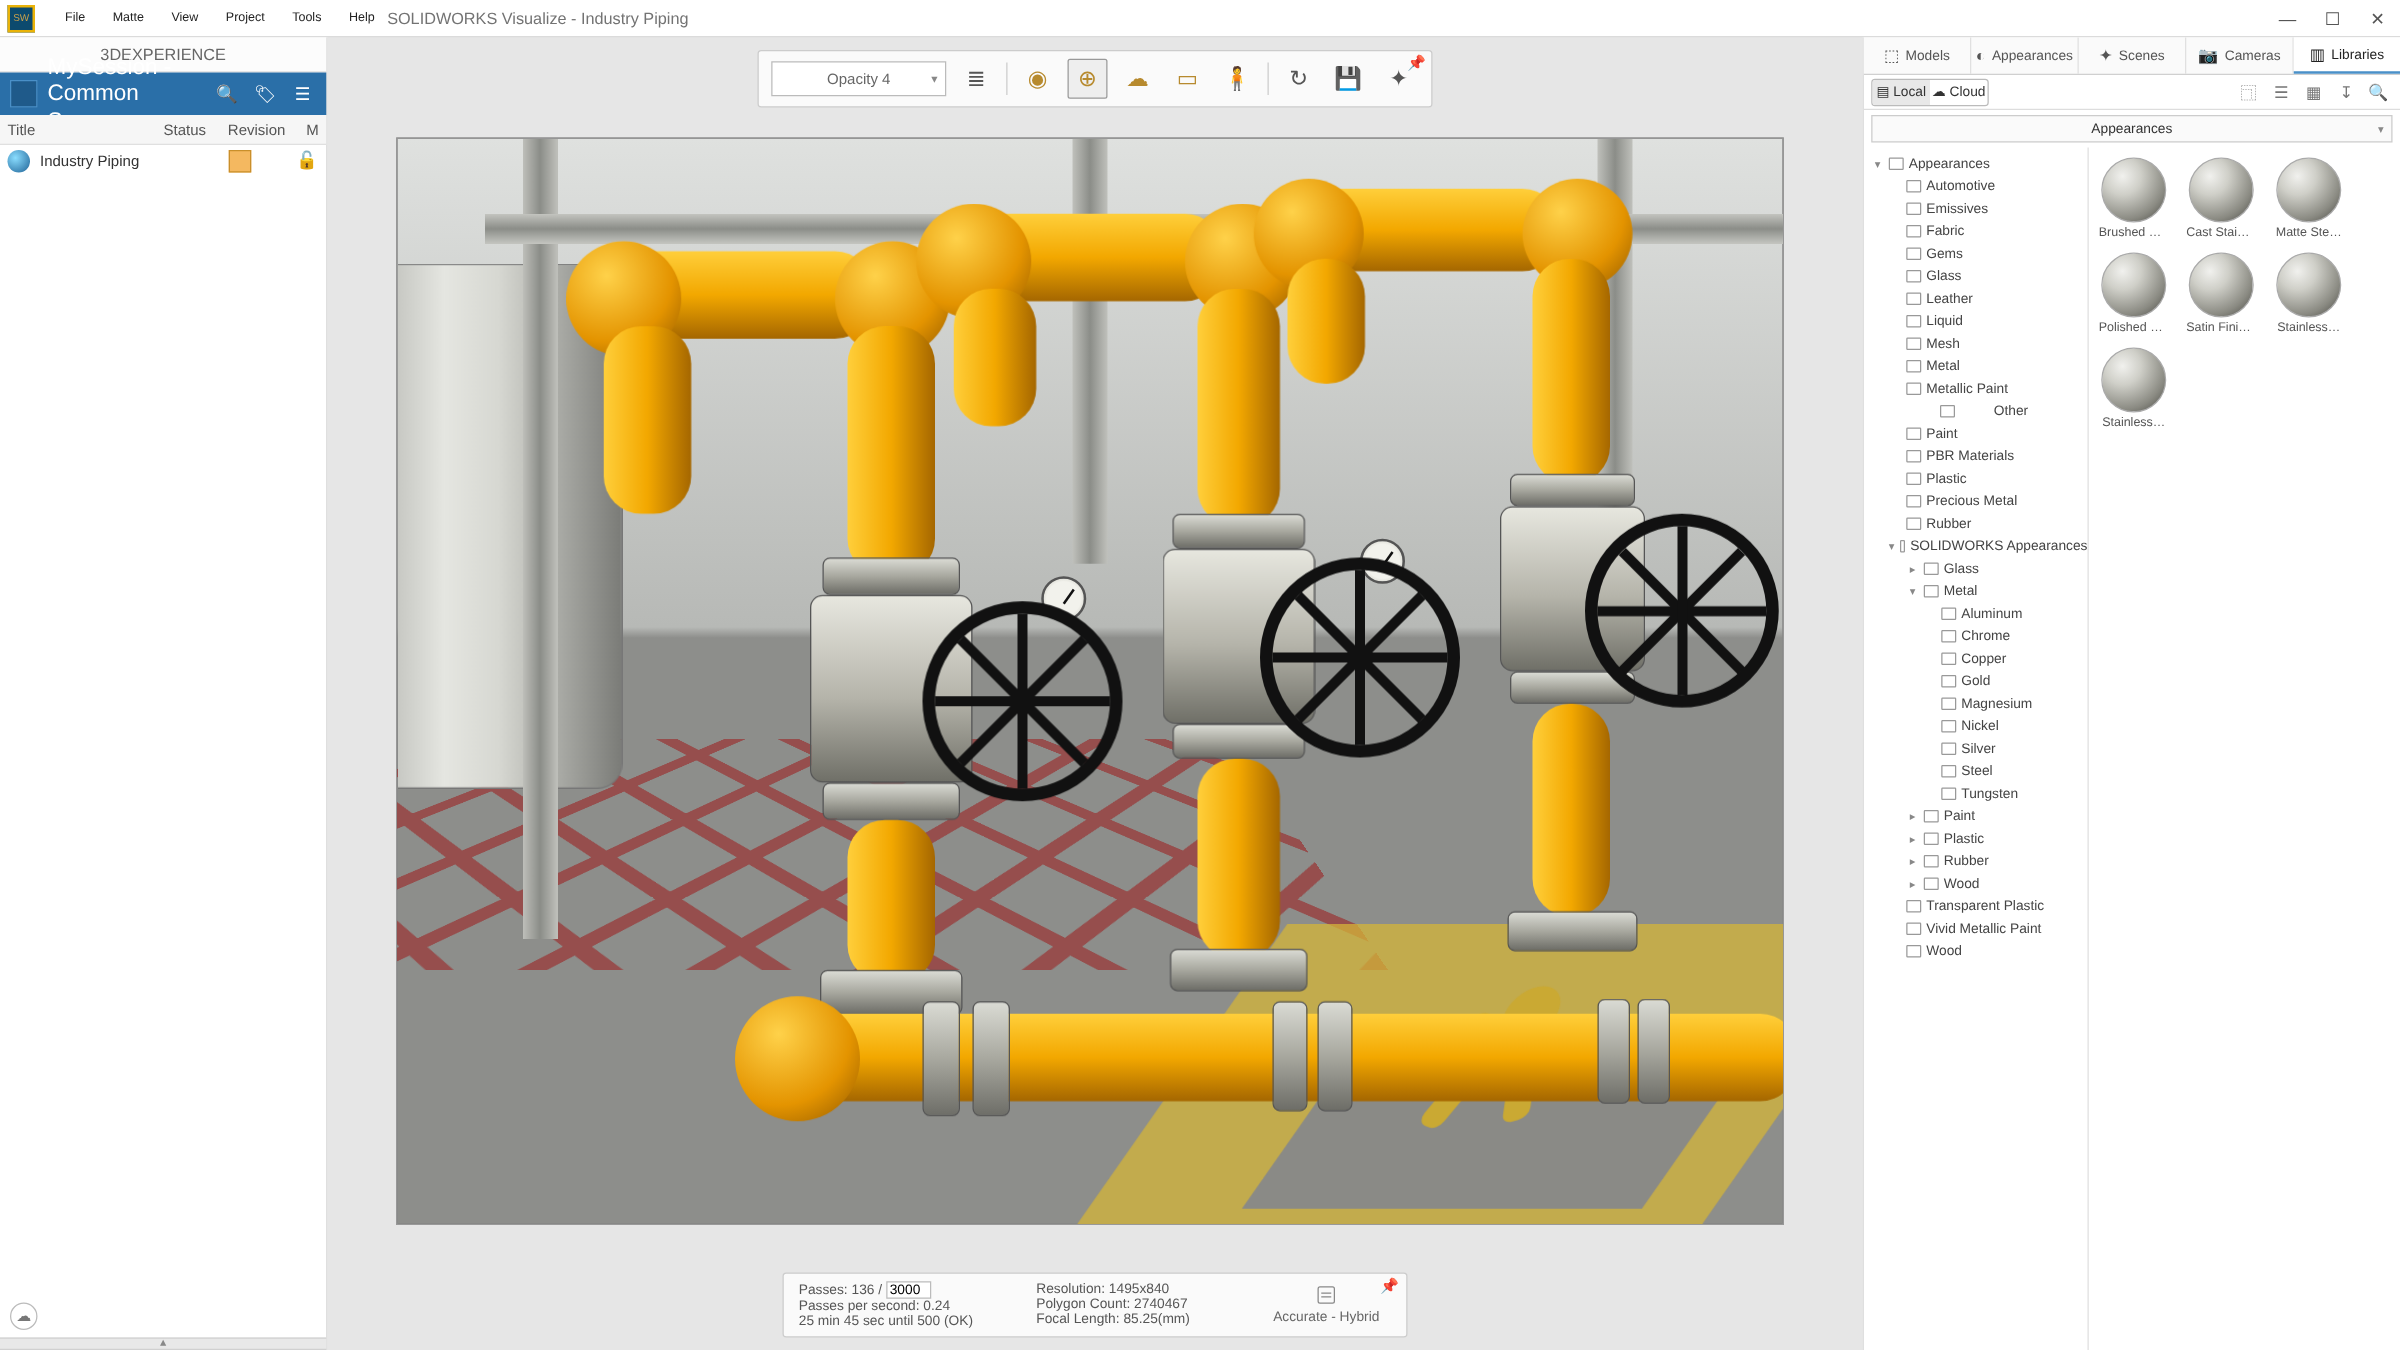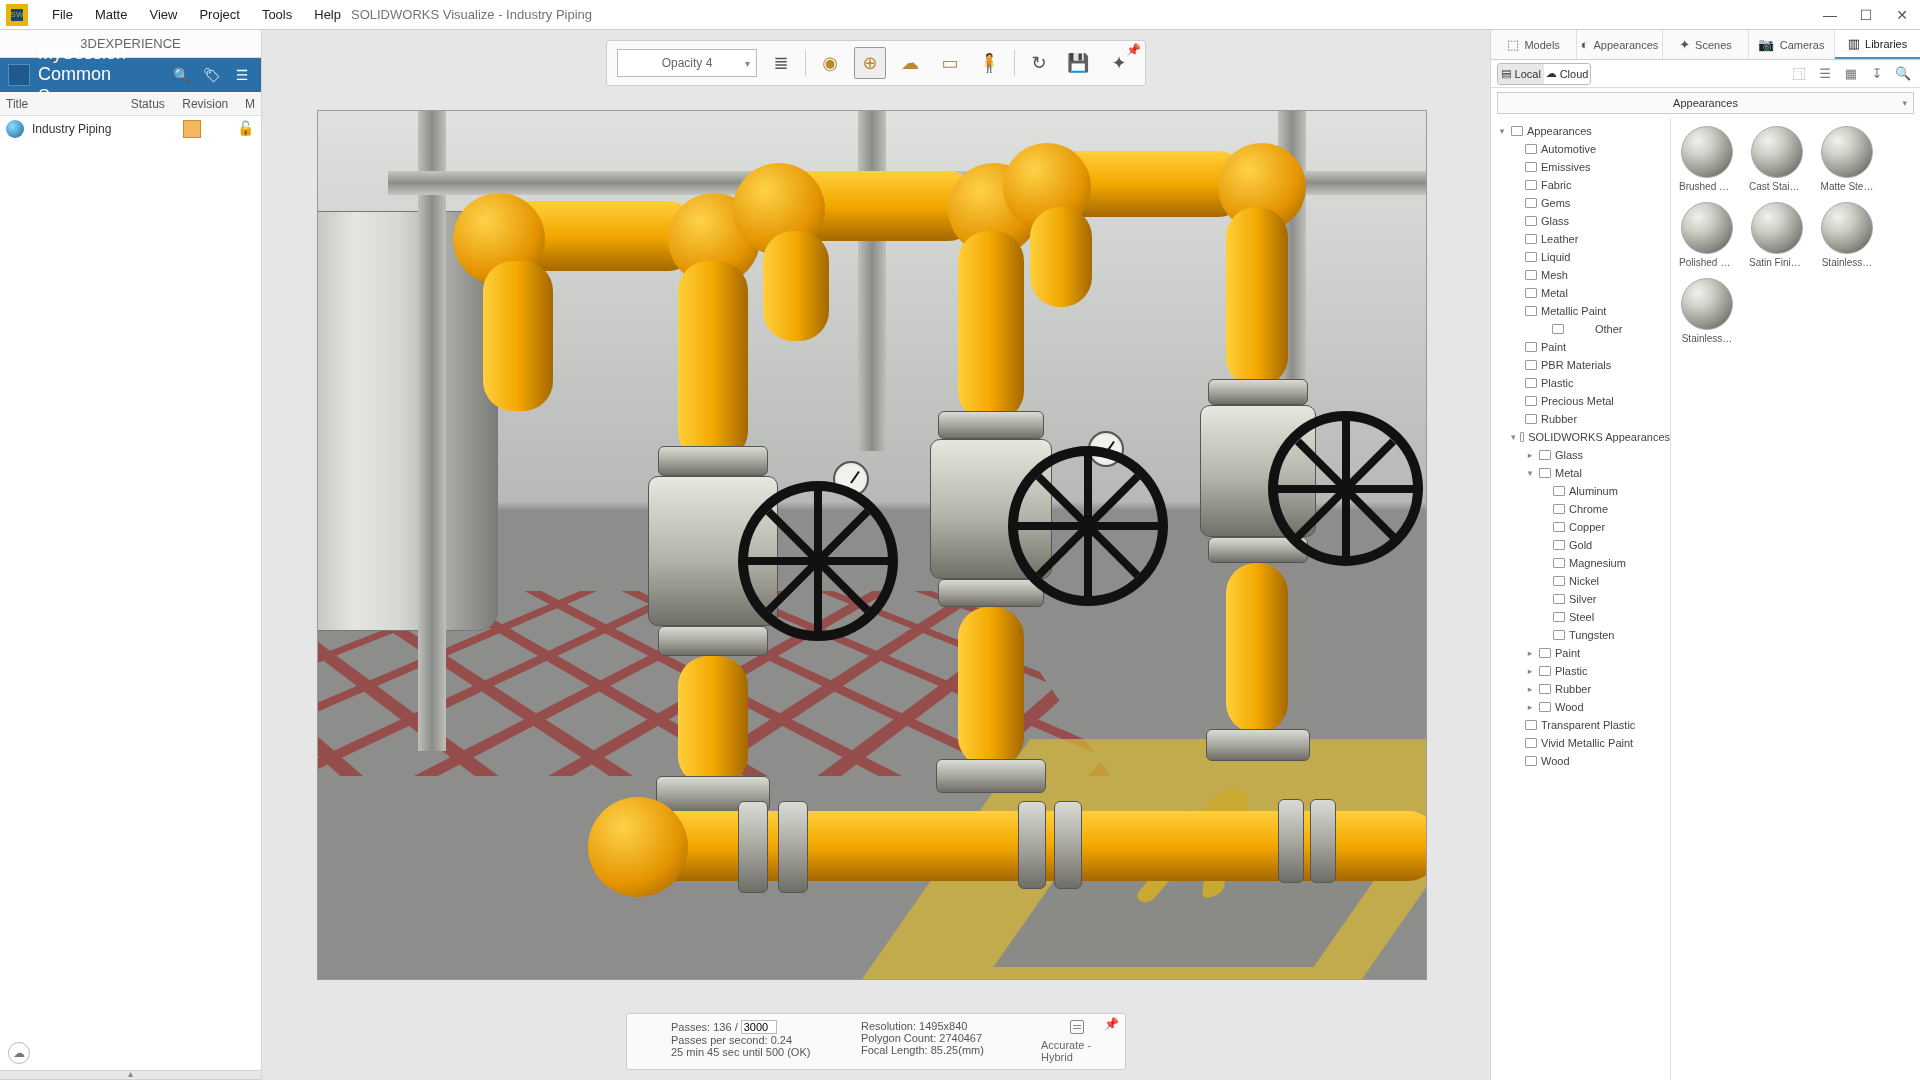--- a/index.html
+++ b/index.html
@@ -1,20 +1,20 @@
 <!DOCTYPE html>
 <html><head>
 <meta charset="utf-8">
 <style>
 * { margin:0; padding:0; box-sizing:border-box; font-family:"Segoe UI",Arial,sans-serif; }
 body { width:1920px; height:1080px; background:#e6e6e6; overflow:hidden; font-size:12px; color:#333; }
 .titlebar { height:30px; background:#fff; display:flex; align-items:center; border-bottom:1px solid #d0d0d0; }
-.app-icon { width:22px; height:22px; margin:0 6px; background:#0c4a6e; border:5px solid #eab308; display:flex; align-items:center; justify-content:center; font-size:8px; color:#c9a04a; }
+.app-icon { width:22px; height:22px; margin:0 6px; background:#0c4a6e; border:2px solid #eab308; display:flex; align-items:center; justify-content:center; font-size:8px; color:#c9a04a; }
 .menubar { display:flex; gap:2px; margin-left:8px; }
-.menubar span { padding:4px 10px; cursor:default; font-size:13px; color:#222; }
+.menubar span { padding:4px 10px; cursor:default; font-size:10px; color:#222; }
 .titlebar-title { flex:1; text-align:left; font-size:13px; color:#737373; }
 .winbtns { display:flex; gap:0; }
 .winbtns div { width:36px; height:28px; display:flex; align-items:center; justify-content:center; font-size:14px; color:#555; }
 .main { display:flex; height:1050px; }
 .leftcol { width:262px; background:#fff; border-right:1px solid #d5d5d5; display:flex; flex-direction:column; }
 .left-head { height:28px; display:flex; align-items:center; justify-content:center; font-size:13px; background:#fcfcfc; border-bottom:1px solid #ddd; color:#666; }
 .left-bluebar { height:34px; background:#2a6fa8; display:flex; align-items:center; color:#fff; padding:0 8px; gap:8px; }
 .left-bluebar .cube { width:22px; height:22px; background:#1f5a8a; border:1px solid #4a90c8; }
 .left-bluebar .session { flex:1; font-size:18px; }
 .left-bluebar .biconW { width:22px; height:22px; display:flex; align-items:center; justify-content:center; font-size:14px; }
@@ -58,21 +58,21 @@
 .valve-body { position:absolute; border-radius:10px; background:linear-gradient(#e7e7df,#b5b4aa 55%,#707068); border:1px solid #555; }
 .wheel { position:absolute; border-radius:50%; border:10px solid #111; display:flex; align-items:center; justify-content:center; }
 .wheel::before,.wheel::after { content:""; position:absolute; background:#111; }
 .wheel::before { width:100%; height:8px; }
 .wheel::after { width:8px; height:100%; }
 .wheel .diag { position:absolute; width:100%; height:8px; background:#111; }
 .gauge { position:absolute; width:36px; height:36px; border-radius:50%; background:radial-gradient(circle,#f2f2ec 60%,#bcbcb2); border:2px solid #555; }
 .gauge::after { content:""; position:absolute; left:47%; top:18%; width:2px; height:14px; background:#111; transform-origin:bottom; transform:rotate(35deg); }
 .statusbox { position:absolute; bottom:10px; left:50%; transform:translateX(-50%); width:500px; background:#fafafa; border:1px solid #ccc; border-radius:3px; padding:6px 12px; font-size:11px; color:#555; display:flex; }
 .statusbox .pin { position:absolute; right:6px; top:3px; color:#888; font-size:12px; }
-.statusbox .colA { width:190px;margin-left:32px; }
+.statusbox .colA { width:190px; }
 .statusbox .colB { width:180px; }
 .statusbox .colC { flex:1; display:flex; align-items:center; justify-content:center; }
 .statusbox input { width:36px; font-size:11px; border:1px solid #bbb; padding:0 2px; }
 .slider-ic { width:14px; height:14px; border:1px solid #888; border-radius:2px; display:inline-block; vertical-align:middle; margin-bottom:2px; position:relative; }
 .slider-ic::after { content:""; position:absolute; inset:4px 2px; border-top:1px solid #888; border-bottom:1px solid #888; }
 .accuracy { display:flex; flex-direction:column; align-items:center; gap:3px; font-size:11px; color:#666; }
 .leftcol .spacer { flex:1; }
 .leftcol .bot-cloud { height:34px; display:flex; align-items:center; padding-left:8px;}
 .leftcol .bot-cloud .cic{ width:22px;height:22px;border-radius:50%;border:1px solid #bbb;display:flex;align-items:center;justify-content:center;font-size:12px;color:#777;background:#fff;}
 .leftcol .hsplit { height:10px; background:#e8e8e8; border-top:1px solid #d0d0d0; border-bottom:1px solid #d0d0d0; position:relative;}

